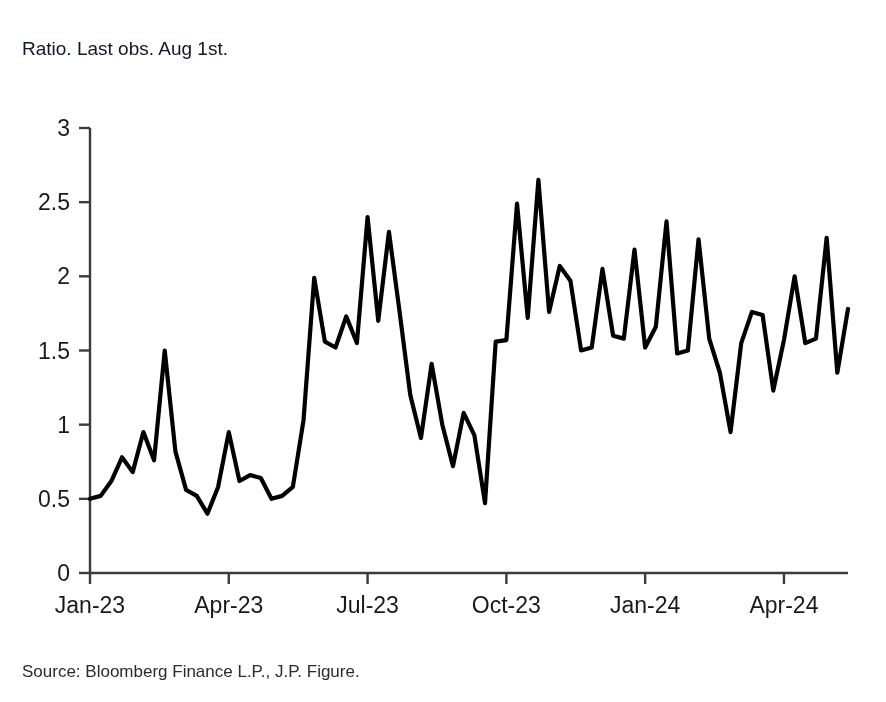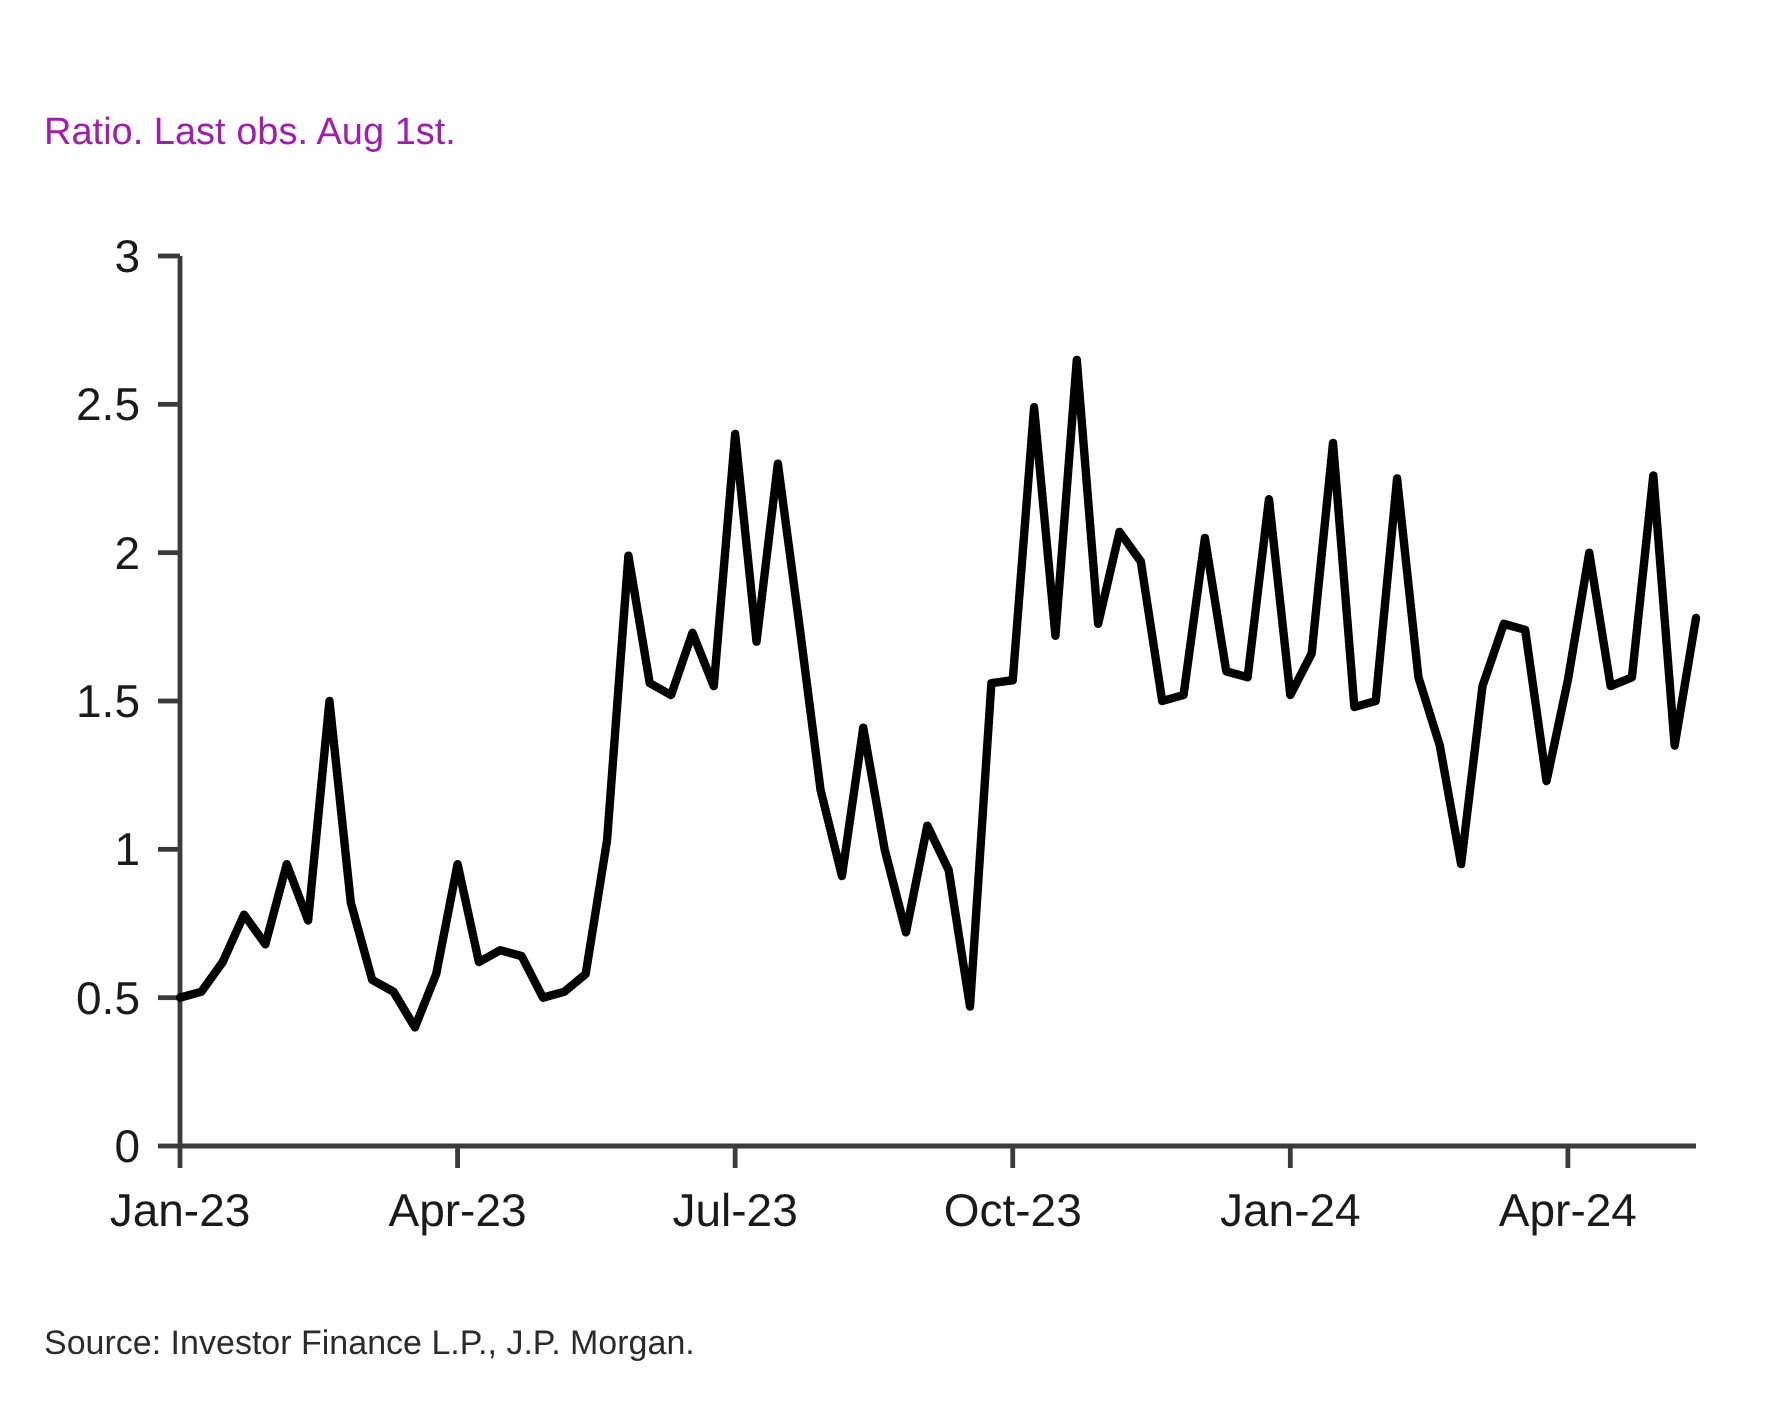--- a/index.html
+++ b/index.html
@@ -28,25 +28,25 @@
     width: 850px;
     font-size: 21.5px;
     font-weight: bold;
     letter-spacing: -0.2px;
     color: #4a84bd;
     white-space: nowrap;
   }
   .fig-subtitle {
     position: absolute;
     left: 22px;
-    top: 56px;
+    top: 38px;
     width: 850px;
     font-size: 19px;
     font-weight: normal;
-    color: #a21caf;
+    color: #0f172a;
     white-space: nowrap;
   }
   .fig-source {
     position: absolute;
     left: 22px;
     top: 662px;
     width: 850px;
     font-size: 17px;
     color: #2b2b2b;
     white-space: nowrap;
@@ -133,15 +133,15 @@
           <text x="783.943661971831" y="513" text-anchor="middle" class="xtick-label">Apr-24</text>
           <line x1="922.7323943661972" y1="473" x2="922.7323943661972" y2="484" class="tick-mark"></line>
           <text x="922.7323943661972" y="513" text-anchor="middle" class="xtick-label">Jul-24</text>
         </g>
       <g id="series-group">
           <path d="M 90.00 398.83 L 100.68 395.87 L 111.35 381.03 L 122.03 357.30 L 132.70 372.13 L 143.38 332.08 L 154.06 360.27 L 164.73 250.50 L 175.41 351.37 L 186.08 389.93 L 196.76 395.87 L 207.44 413.67 L 218.11 386.97 L 228.79 332.08 L 239.46 381.03 L 250.14 375.10 L 260.82 378.07 L 271.49 398.83 L 282.17 395.87 L 292.85 386.97 L 303.52 320.22 L 314.20 177.82 L 324.87 241.60 L 335.55 247.53 L 346.23 216.38 L 356.90 243.08 L 367.58 117.00 L 378.25 220.83 L 388.93 131.83 L 399.61 211.93 L 410.28 295.00 L 420.96 338.02 L 431.63 263.85 L 442.31 324.67 L 452.99 366.20 L 463.66 312.80 L 474.34 335.05 L 485.01 403.28 L 495.69 241.60 L 506.37 240.12 L 517.04 103.65 L 527.72 217.87 L 538.39 79.92 L 549.07 211.93 L 559.75 165.95 L 570.42 180.78 L 581.10 250.50 L 591.77 247.53 L 602.45 168.92 L 613.13 235.67 L 623.80 238.63 L 634.48 149.63 L 645.15 247.53 L 655.83 226.77 L 666.51 121.45 L 677.18 253.47 L 687.86 250.50 L 698.54 139.25 L 709.21 238.63 L 719.89 272.75 L 730.56 332.08 L 741.24 243.08 L 751.92 211.93 L 762.59 214.90 L 773.27 290.55 L 783.94 240.12 L 794.62 176.33 L 805.30 243.08 L 815.97 238.63 L 826.65 137.77 L 837.32 272.75 L 848.00 208.97" class="series-path"></path>
         </g>
     </svg>
   </div>
 
-  <div class="fig-source">Source: Investor Finance L.P., J.P. Morgan.</div>
+  <div class="fig-source">Source: Bloomberg Finance L.P., J.P. Figure.</div>
 
 </div>
 
 </body></html>

